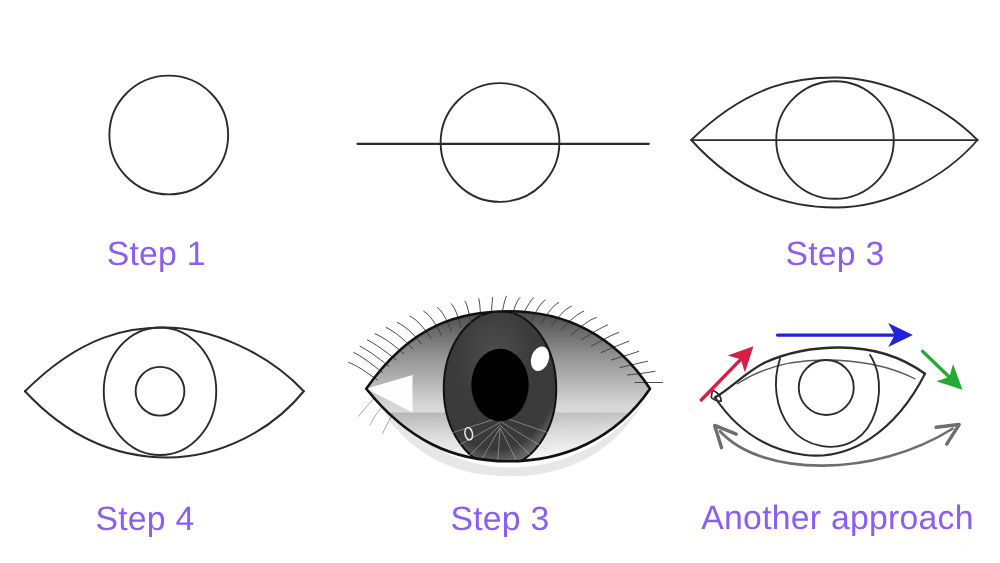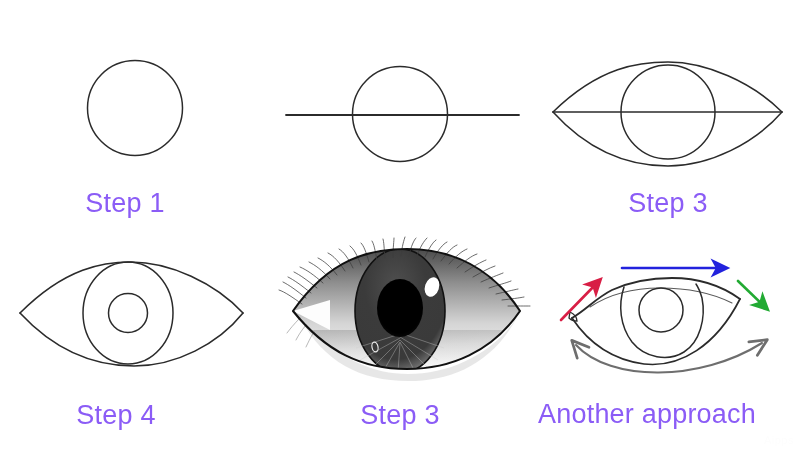--- a/index.html
+++ b/index.html
@@ -219,16 +219,16 @@
       <path d="M738,281 L764,306" fill="none" stroke="#22aa33" stroke-width="2.6" stroke-linecap="round" marker-end="url(#mGreen)"></path>
       <path d="M576,345 C610,382 700,382 762,343" fill="none" stroke="#6e6e6e" stroke-width="2.1" stroke-linecap="round" marker-start="url(#mGrayStart)" marker-end="url(#mGrayEnd)"></path>
     </g>
   </svg>
 
   
   <div class="label" style="left:45px;  top:188px; width:160px;">Step 1</div>
   <div class="label" style="left:588px; top:188px; width:160px;">Step 3</div>
   <div class="label" style="left:36px;  top:400px; width:160px;">Step 4</div>
   <div class="label" style="left:320px; top:400px; width:160px;">Step 3</div>
-  <div class="label" style="left:527px; top:399px; width:240px;text-align:center;">Another approach</div>
+  <div class="label" style="left:550px; top:399px; width:240px;text-align:center;">Another approach</div>
 
   <div class="watermark">Aipps</div>
 </div>
 
 </body></html>

